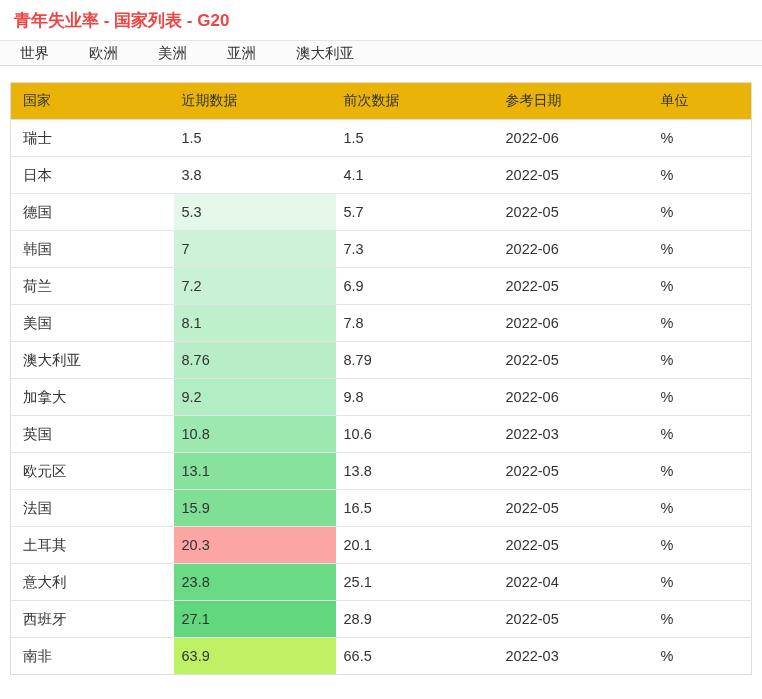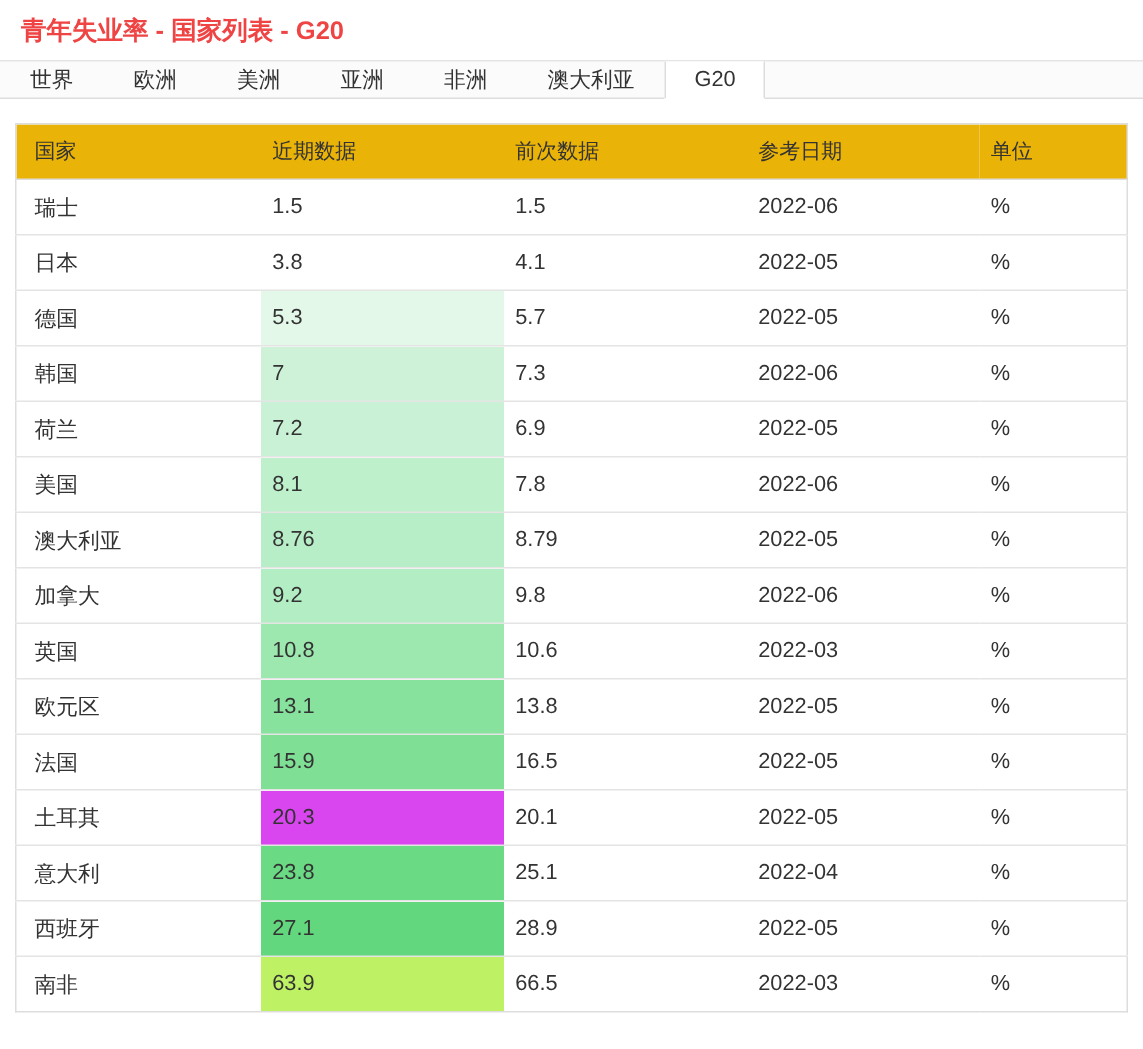--- a/index.html
+++ b/index.html
@@ -96,23 +96,21 @@
 
 <div class="page">
 
   <h1 class="page-title">青年失业率 - 国家列表 - G20</h1>
 
   <div class="tab-bar">
       <div class="tab">世界</div>
       <div class="tab">欧洲</div>
       <div class="tab">美洲</div>
       <div class="tab">亚洲</div>
-      <div class="tab">非洲</div>
       <div class="tab">澳大利亚</div>
-      <div class="tab active">G20</div>
     </div>
 
   <div class="table-wrap">
     <table class="data-table">
       <colgroup>
         <col class="c-country">
           <col class="c-latest">
           <col class="c-previous">
           <col class="c-date">
           <col class="c-unit">
@@ -199,21 +197,21 @@
   </tr>
           <tr>
     <td>法国</td>
     <td style="background: rgb(127, 224, 149);">15.9</td>
     <td>16.5</td>
     <td>2022-05</td>
     <td>%</td>
   </tr>
           <tr>
     <td>土耳其</td>
-    <td style="background: #d946ef;">20.3</td>
+    <td style="background: #fca5a5;">20.3</td>
     <td>20.1</td>
     <td>2022-05</td>
     <td>%</td>
   </tr>
           <tr>
     <td>意大利</td>
     <td style="background: rgb(107, 218, 132);">23.8</td>
     <td>25.1</td>
     <td>2022-04</td>
     <td>%</td>

